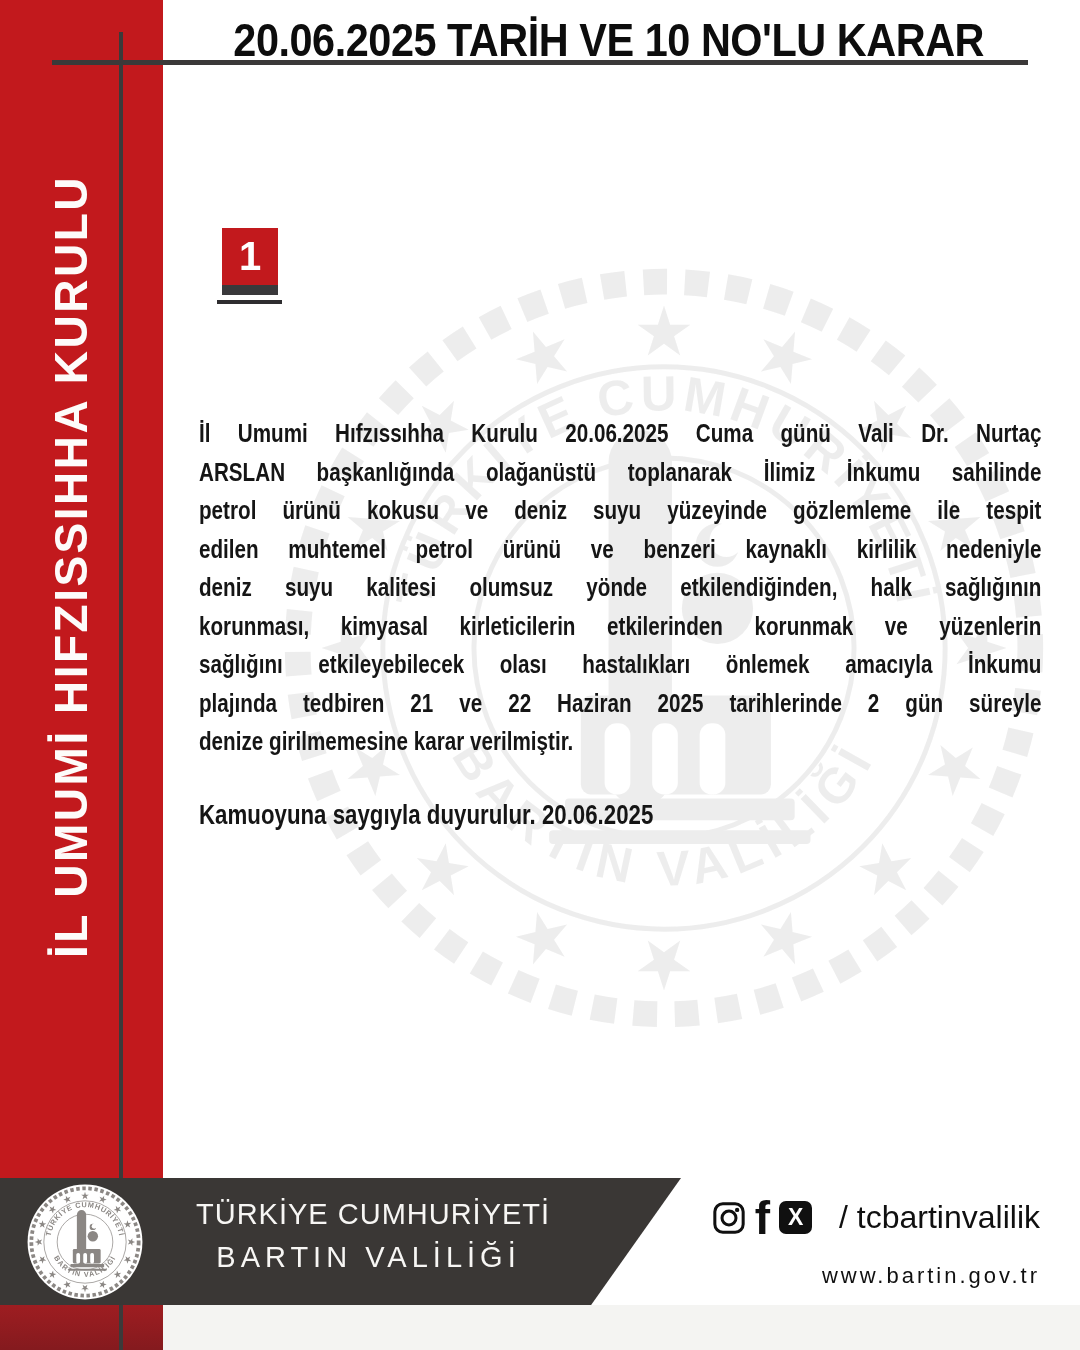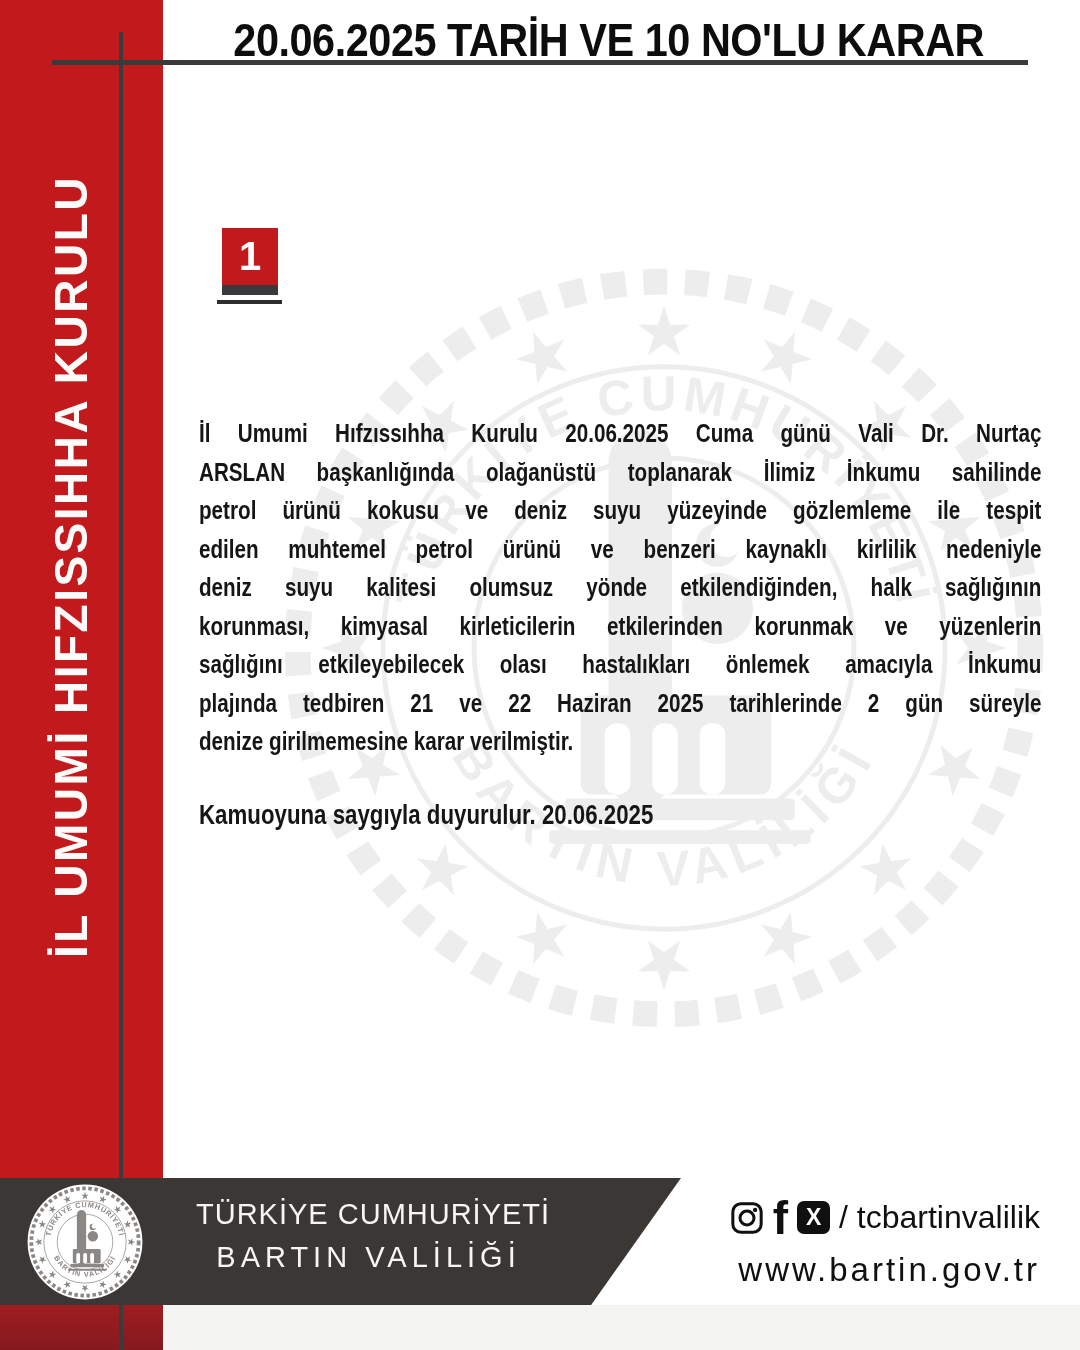--- a/index.html
+++ b/index.html
@@ -56,22 +56,22 @@
   .org-line1 { font-size:29px; letter-spacing:1px; white-space:nowrap; }
   .org-line2 { margin-top:10px; font-size:29px; letter-spacing:5px; white-space:nowrap; }
   
   .social { position:absolute; left:670px; top:1199px; width:370px; z-index:4;
     display:flex; flex-direction:column; align-items:flex-end; }
   .social-row1 { display:flex; align-items:center; gap:9px; height:37px; }
   .icon-ig { width:34px; height:34px; }
   .icon-fb { font-size:46px; font-weight:bold; color:#101010; line-height:30px; height:37px; display:flex; align-items:center; }
   .icon-x { width:33px; height:33px; background:#101010; border-radius:7px; color:#ffffff;
     display:flex; align-items:center; justify-content:center; font-size:23px; font-weight:bold; }
-  .handle { color:#101010; font-size:32px; margin-left:0; white-space:nowrap; }
-  .website { margin-top:15px; color:#101010; font-size:33px; letter-spacing:3px; white-space:nowrap; }
+  .handle { color:#101010; font-size:32px; margin-left:18px; white-space:nowrap; }
+  .website { margin-top:27px; color:#101010; font-size:22px; letter-spacing:3px; white-space:nowrap; }
   .defs-holder { position:absolute; width:0; height:0; overflow:hidden; }
 </style>
 </head>
 <body>
 
 <svg class="defs-holder" aria-hidden="true">
   <defs>
     <path id="star" d="M0,-14 L3.1,-4.3 L13.3,-4.3 L5.1,1.6 L8.2,11.3 L0,5.4 L-8.2,11.3 L-5.1,1.6 L-13.3,-4.3 L-3.1,-4.3 Z"></path>
     <path id="arc-top" d="M 80 200 A 120 120 0 0 1 320 200" fill="none"></path>
     <path id="arc-bottom" d="M 80 200 A 120 120 0 0 0 320 200" fill="none"></path>

